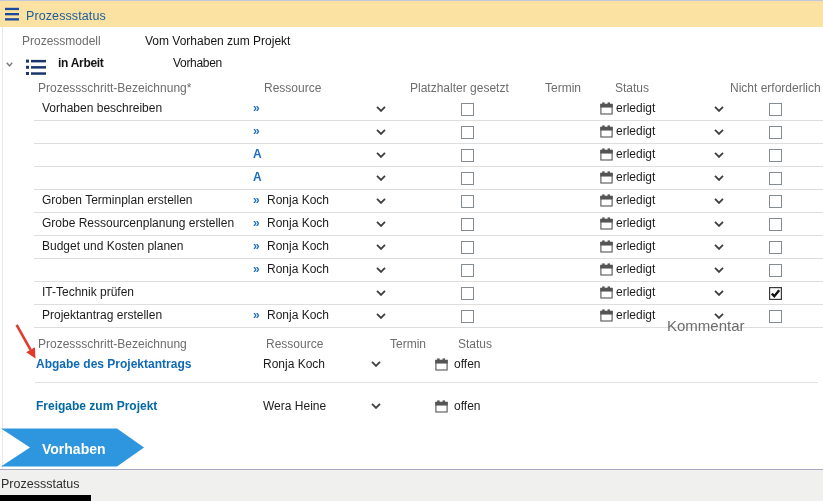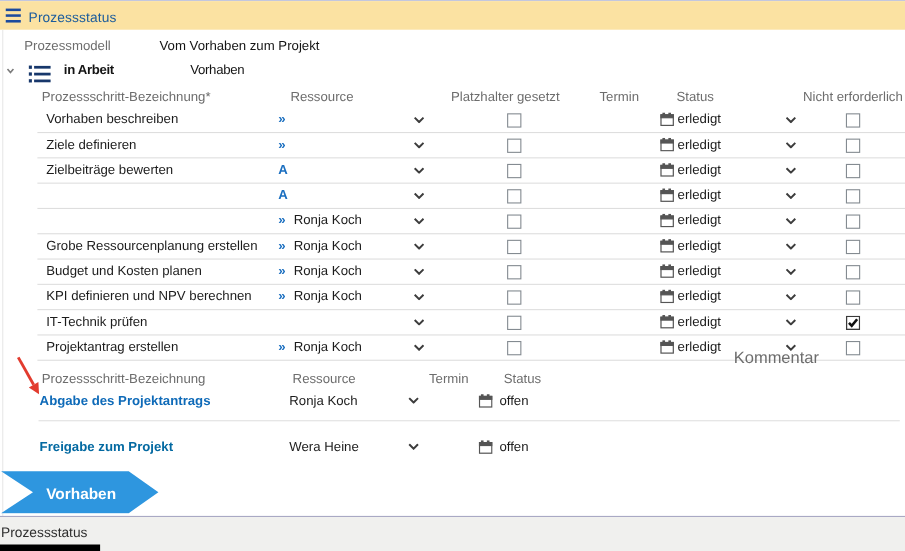--- a/index.html
+++ b/index.html
@@ -62,41 +62,39 @@
       <rect x="0.9" y="2.4" width="11.2" height="2.6" fill="#555" stroke="#555" stroke-width="1.1"></rect>
     </svg>
     <span class="st" style="left:612px">erledigt</span>
     <svg class="chev" style="left:710px;top:9px" width="10" height="6" viewBox="0 0 10 6">
       <path d="M1,0.9 L5,4.9 L9,0.9" fill="none" stroke="#3d3d3d" stroke-width="1.8"></path>
     </svg>
     <span class="cb" style="left:765px;top:6px"></span>
   </div>
 <div class="rline" style="top:120px"></div>
 <div class="row" style="top:120px">
-    <span class="lbl">Ziele definieren</span>
     <span class="gl">»</span>
     <svg class="chev" style="left:372px;top:9px" width="10" height="6" viewBox="0 0 10 6">
       <path d="M1,0.9 L5,4.9 L9,0.9" fill="none" stroke="#3d3d3d" stroke-width="1.8"></path>
     </svg>
     <span class="cb" style="left:457px;top:6px"></span>
     <svg class="cal" style="left:596px;top:5px" width="13" height="13" viewBox="0 0 13 13">
       <rect x="2.2" y="0.4" width="2.4" height="3" fill="#555"></rect>
       <rect x="7.6" y="0.4" width="2.4" height="3" fill="#555"></rect>
       <rect x="0.9" y="2.4" width="11.2" height="9.6" fill="#fff" stroke="#555" stroke-width="1.1"></rect>
       <rect x="0.9" y="2.4" width="11.2" height="2.6" fill="#555" stroke="#555" stroke-width="1.1"></rect>
     </svg>
     <span class="st" style="left:612px">erledigt</span>
     <svg class="chev" style="left:710px;top:9px" width="10" height="6" viewBox="0 0 10 6">
       <path d="M1,0.9 L5,4.9 L9,0.9" fill="none" stroke="#3d3d3d" stroke-width="1.8"></path>
     </svg>
     <span class="cb" style="left:765px;top:6px"></span>
   </div>
 <div class="rline" style="top:143px"></div>
 <div class="row" style="top:143px">
-    <span class="lbl">Zielbeiträge bewerten</span>
     <span class="gl">A</span>
     <svg class="chev" style="left:372px;top:9px" width="10" height="6" viewBox="0 0 10 6">
       <path d="M1,0.9 L5,4.9 L9,0.9" fill="none" stroke="#3d3d3d" stroke-width="1.8"></path>
     </svg>
     <span class="cb" style="left:457px;top:6px"></span>
     <svg class="cal" style="left:596px;top:5px" width="13" height="13" viewBox="0 0 13 13">
       <rect x="2.2" y="0.4" width="2.4" height="3" fill="#555"></rect>
       <rect x="7.6" y="0.4" width="2.4" height="3" fill="#555"></rect>
       <rect x="0.9" y="2.4" width="11.2" height="9.6" fill="#fff" stroke="#555" stroke-width="1.1"></rect>
       <rect x="0.9" y="2.4" width="11.2" height="2.6" fill="#555" stroke="#555" stroke-width="1.1"></rect>
@@ -121,20 +119,21 @@
       <rect x="0.9" y="2.4" width="11.2" height="2.6" fill="#555" stroke="#555" stroke-width="1.1"></rect>
     </svg>
     <span class="st" style="left:612px">erledigt</span>
     <svg class="chev" style="left:710px;top:9px" width="10" height="6" viewBox="0 0 10 6">
       <path d="M1,0.9 L5,4.9 L9,0.9" fill="none" stroke="#3d3d3d" stroke-width="1.8"></path>
     </svg>
     <span class="cb" style="left:765px;top:6px"></span>
   </div>
 <div class="rline" style="top:189px"></div>
 <div class="row" style="top:189px">
+    <span class="lbl">Groben Terminplan erstellen</span>
     <span class="gl">»</span>
     <span class="nm">Ronja Koch</span>
     <svg class="chev" style="left:372px;top:9px" width="10" height="6" viewBox="0 0 10 6">
       <path d="M1,0.9 L5,4.9 L9,0.9" fill="none" stroke="#3d3d3d" stroke-width="1.8"></path>
     </svg>
     <span class="cb" style="left:457px;top:6px"></span>
     <svg class="cal" style="left:596px;top:5px" width="13" height="13" viewBox="0 0 13 13">
       <rect x="2.2" y="0.4" width="2.4" height="3" fill="#555"></rect>
       <rect x="7.6" y="0.4" width="2.4" height="3" fill="#555"></rect>
       <rect x="0.9" y="2.4" width="11.2" height="9.6" fill="#fff" stroke="#555" stroke-width="1.1"></rect>
@@ -183,21 +182,20 @@
       <rect x="0.9" y="2.4" width="11.2" height="2.6" fill="#555" stroke="#555" stroke-width="1.1"></rect>
     </svg>
     <span class="st" style="left:612px">erledigt</span>
     <svg class="chev" style="left:710px;top:9px" width="10" height="6" viewBox="0 0 10 6">
       <path d="M1,0.9 L5,4.9 L9,0.9" fill="none" stroke="#3d3d3d" stroke-width="1.8"></path>
     </svg>
     <span class="cb" style="left:765px;top:6px"></span>
   </div>
 <div class="rline" style="top:258px"></div>
 <div class="row" style="top:258px">
-    <span class="lbl">KPI definieren und NPV berechnen</span>
     <span class="gl">»</span>
     <span class="nm">Ronja Koch</span>
     <svg class="chev" style="left:372px;top:9px" width="10" height="6" viewBox="0 0 10 6">
       <path d="M1,0.9 L5,4.9 L9,0.9" fill="none" stroke="#3d3d3d" stroke-width="1.8"></path>
     </svg>
     <span class="cb" style="left:457px;top:6px"></span>
     <svg class="cal" style="left:596px;top:5px" width="13" height="13" viewBox="0 0 13 13">
       <rect x="2.2" y="0.4" width="2.4" height="3" fill="#555"></rect>
       <rect x="7.6" y="0.4" width="2.4" height="3" fill="#555"></rect>
       <rect x="0.9" y="2.4" width="11.2" height="9.6" fill="#fff" stroke="#555" stroke-width="1.1"></rect>

